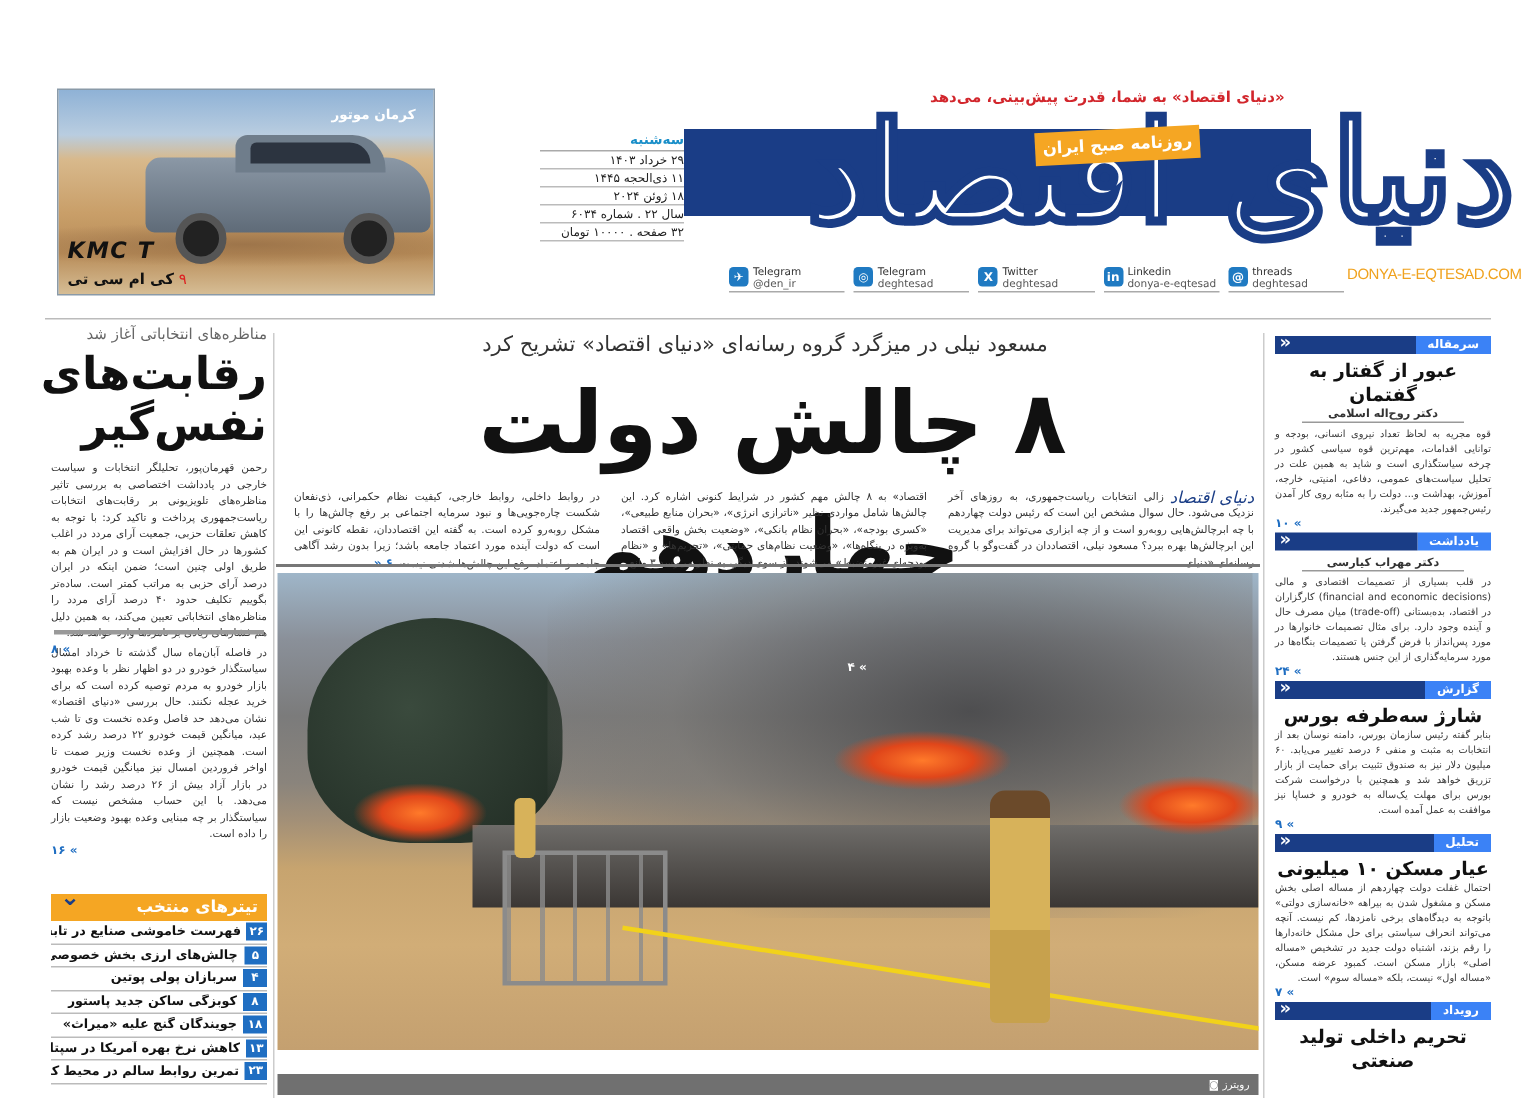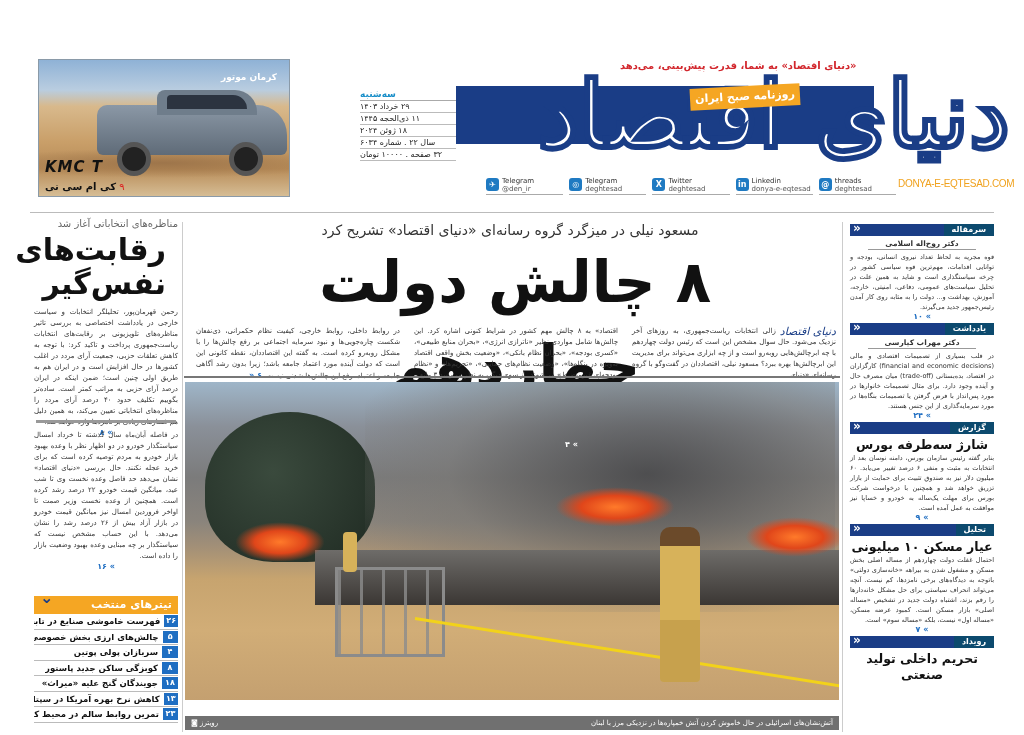--- a/index.html
+++ b/index.html
@@ -14,21 +14,21 @@
 #ad .win{position:absolute;left:128px;top:35px;width:80px;height:14px;background:#2c3440;border-radius:4px 14px 0 0}
 #ad .w1,#ad .w2{position:absolute;top:82px;width:34px;height:34px;border-radius:50%;background:#222;border:5px solid #555}
 #ad .w1{left:78px}#ad .w2{left:190px}
 #ad .dust{position:absolute;left:0;top:88px;width:310px;height:30px;background:radial-gradient(ellipse at 40% 50%,rgba(150,110,70,.8),rgba(200,160,110,0) 70%)}
 #ad .brand{position:absolute;right:12px;top:12px;font-size:9px;color:#fff;font-weight:bold;direction:rtl}
 #ad .logo{position:absolute;left:6px;bottom:20px;font-size:15px;font-weight:bold;font-style:italic;color:#111;letter-spacing:1px}
 #ad .logo span{color:#d22}
 #ad .model{position:absolute;left:6px;bottom:4px;font-size:10px;color:#111;direction:rtl}
 #ad .model span{color:#d22}
 
-#dates{left:360px;top:89px;width:96px;font-size:8px;direction:rtl;text-align:left}
+#dates{left:360px;top:89px;width:96px;font-size:8px;direction:rtl;text-align:right}
 #dates .day{color:#1a8fc9;font-weight:bold;font-size:9px;padding-bottom:1px;border-bottom:1px solid #aaa}
 #dates div.row{border-bottom:1px solid #bbb;padding:1px 0;color:#222}
 
 #band{left:456px;top:86px;width:418px;height:58px;background:#1a3d86}
 #logo-text{left:470px;top:60px;width:540px;height:120px;font-size:92px;font-weight:bold;color:#fff;direction:rtl;text-align:right;
  -webkit-text-stroke:3px #1a3d86;line-height:110px;font-family:"DejaVu Serif",serif;letter-spacing:-4px}
 #tagline-top{left:620px;top:60px;width:260px;font-size:10px;color:#d2262c;font-weight:bold;direction:rtl;text-align:left}
 #sticker{left:690px;top:86px;width:110px;height:22px;background:#f5a623;color:#fff;font-size:11px;font-weight:bold;direction:rtl;text-align:center;line-height:22px;transform:rotate(-3deg)}
 #website{left:898px;top:178px;font-size:10px;font-weight:normal;color:#f0a21e;font-family:"Liberation Sans Narrow","Liberation Sans",sans-serif;letter-spacing:-.3px}
 #socials{left:486px;top:175px;width:410px;height:22px;display:flex;gap:6px}
@@ -37,21 +37,21 @@
 .soc .t{font-size:7px;line-height:8px;color:#555}
 .soc .t b{display:block;color:#333;font-weight:normal}
 
 #hr1{left:30px;top:212px;width:964px;height:1px;background:#bbb}
 
 
 #leftcol{left:34px;top:218px;width:144px}
 .kicker{font-size:10px;color:#666;text-align:right;direction:rtl}
 .bighead{font-size:30px;font-weight:bold;text-align:right;direction:rtl;line-height:34px;color:#111}
 .body{font-size:7px;line-height:11px;text-align:justify;direction:rtl;color:#333}
-.ref{font-size:8px;color:#1f6ec2;font-weight:bold;direction:ltr;text-align:center}
+.ref{font-size:8px;color:#1f6ec2;font-weight:bold;direction:ltr;text-align:left}
 #sep-left{left:36px;top:420px;width:140px;height:3px;background:#999}
 #picks{left:34px;top:596px;width:144px}
 #picks .hd{background:#f5a623;color:#fff;font-size:11px;font-weight:bold;text-align:right;padding:2px 6px;direction:rtl;position:relative;height:18px}
 #picks .chev{position:absolute;left:6px;top:-8px;color:#1a3d86;font-size:16px;font-weight:bold}
 .pick{display:flex;direction:rtl;align-items:center;border-bottom:1px solid #bbb;height:15.5px}
 .pick .n{background:#1f6ec2;color:#fff;font-size:8px;font-weight:bold;width:16px;text-align:center;margin-left:4px;line-height:12px}
 .pick .l{font-size:8.5px;font-weight:bold;color:#111;white-space:nowrap;overflow:hidden}
 
 
 #vline1{left:182px;top:222px;width:1px;height:510px;background:#ccc}
@@ -77,21 +77,21 @@
 #photo .fence{position:absolute;left:150px;top:185px;width:110px;height:90px;border:3px solid #8b8b8b;background:repeating-linear-gradient(90deg,rgba(140,140,140,.8) 0 3px,transparent 3px 22px)}
 #photo .hose{position:absolute;left:230px;top:235px;width:430px;height:3px;background:#f2d21a;transform:rotate(9deg);transform-origin:left}
 #photo .kick{position:absolute;right:22px;top:6px;font-size:12px;font-weight:bold;color:#fff;direction:rtl;text-shadow:0 0 3px #000}
 #photo .head{position:absolute;right:22px;top:26px;font-size:26px;font-weight:bold;color:#fff;direction:rtl;text-shadow:0 0 4px #000}
 #photo .ref{position:absolute;left:380px;top:58px;color:#fff;font-size:8px}
 #caption{left:185px;top:716px;width:654px;height:14px;background:#707070;color:#fff;font-size:7px;line-height:14px;direction:rtl;padding:0 6px;display:flex;justify-content:space-between}
 
 
 #rightcol{left:850px;top:222px;width:144px}
 .sec{height:12px;display:flex;direction:rtl;margin:2px 0 3px}
-.sec .lab{background:#0c4a6e;color:#fff;font-size:8px;font-weight:bold;padding:0 8px;line-height:12px}
+.sec .lab{background:#3b82f6;color:#fff;font-size:8px;font-weight:bold;padding:0 8px;line-height:12px}
 .sec .bar{flex:1;background:#1a3d86;position:relative}
 .sec .bar::after{content:"«";position:absolute;left:3px;top:-3px;color:#fff;font-size:12px;font-weight:bold}
 .rhead{font-size:12.5px;font-weight:bold;text-align:center;direction:rtl;color:#111;line-height:16px}
 .rauth{font-size:7.5px;font-weight:bold;text-align:center;direction:rtl;color:#333;border-bottom:1px solid #999;margin:0 18px 2px;padding-bottom:1px}
 .rbody{font-size:6.5px;line-height:10px;text-align:justify;direction:rtl;color:#333}
 </style>
 </head>
 <body>
 
 <div id="ad" class="abs">
@@ -144,21 +144,21 @@
     </div>
 </div>
 
 <div id="hr1" class="abs"></div>
 <div id="vline1" class="abs"></div>
 <div id="vline2" class="abs"></div>
 
 <div id="leftcol" class="abs">
   <div>
     <div class="kicker">مناظره‌های انتخاباتی آغاز شد</div>
-    <div class="bighead" style="margin:4px 12px 6px">رقابت‌های نفس‌گیر</div>
+    <div class="bighead" style="margin:4px 0 6px">رقابت‌های نفس‌گیر</div>
     <div class="body">رحمن قهرمان‌پور، تحلیلگر انتخابات و سیاست خارجی در یادداشت اختصاصی به بررسی تاثیر مناظره‌های تلویزیونی بر رقابت‌های انتخابات ریاست‌جمهوری پرداخت و تاکید کرد: با توجه به کاهش تعلقات حزبی، جمعیت آرای مردد در اغلب کشورها در حال افزایش است و در ایران هم به طریق اولی چنین است؛ ضمن اینکه در ایران درصد آرای حزبی به مراتب کمتر است. ساده‌تر بگوییم تکلیف حدود ۴۰ درصد آرای مردد را مناظره‌های انتخاباتی تعیین می‌کند، به همین دلیل هم فشارهای زیادی بر نامزدها وارد خواهد شد.</div>
     <div class="ref">۸ «</div>
   </div>
 </div>
 <div id="sep-left" class="abs"></div>
 <div class="abs" style="left:34px;top:430px;width:144px">
   <div class="body">در فاصله آبان‌ماه سال گذشته تا خرداد امسال سیاستگذار خودرو در دو اظهار نظر با وعده بهبود بازار خودرو به مردم توصیه کرده است که برای خرید عجله نکنند. حال بررسی «دنیای اقتصاد» نشان می‌دهد حد فاصل وعده نخست وی تا شب عید، میانگین قیمت خودرو ۲۲ درصد رشد کرده است. همچنین از وعده نخست وزیر صمت تا اواخر فروردین امسال نیز میانگین قیمت خودرو در بازار آزاد بیش از ۲۶ درصد رشد را نشان می‌دهد. با این حساب مشخص نیست که سیاستگذار بر چه مبنایی وعده بهبود وضعیت بازار را داده است.</div>
   <div class="ref">۱۶ «</div>
 </div>
 
@@ -210,30 +210,30 @@
   <div class="fire1"></div>
   <div class="fire2"></div>
   <div class="fire3"></div>
   <div class="fence"></div>
   <div class="hose"></div>
   <div class="man2"></div>
   <div class="man"></div>
   <div class="ref">۴ «</div>
 </div>
 <div id="caption" class="abs">
-  <span>آتش‌نشان‌های اسرائیلی در حال خاموش کردن آتش خمپاره‌ها در نزدیکی مرز با لبنان</span>
   <span><span>رویترز</span> <span>◙</span></span>
 </div>
 
 <div id="rightcol" class="abs">
   <div>
     <div class="sec">
         <span class="lab">سرمقاله</span>
         <span class="bar"></span>
       </div>
+    <div class="rhead">عبور از گفتار به گفتمان</div>
     <div class="rauth">دکتر روح‌اله اسلامی</div>
     <div class="rbody">قوه مجریه به لحاظ تعداد نیروی انسانی، بودجه و توانایی اقدامات، مهم‌ترین قوه سیاسی کشور در چرخه سیاستگذاری است و شاید به همین علت در تحلیل سیاست‌های عمومی، دفاعی، امنیتی، خارجه، آموزش، بهداشت و... دولت را به مثابه روی کار آمدن رئیس‌جمهور جدید می‌گیرند.</div>
     <div class="ref">۱۰ «</div>
   </div>
   <div>
     <div class="sec">
         <span class="lab">یادداشت</span>
         <span class="bar"></span>
       </div>
     <div class="rauth">دکتر مهراب کیارسی</div>

